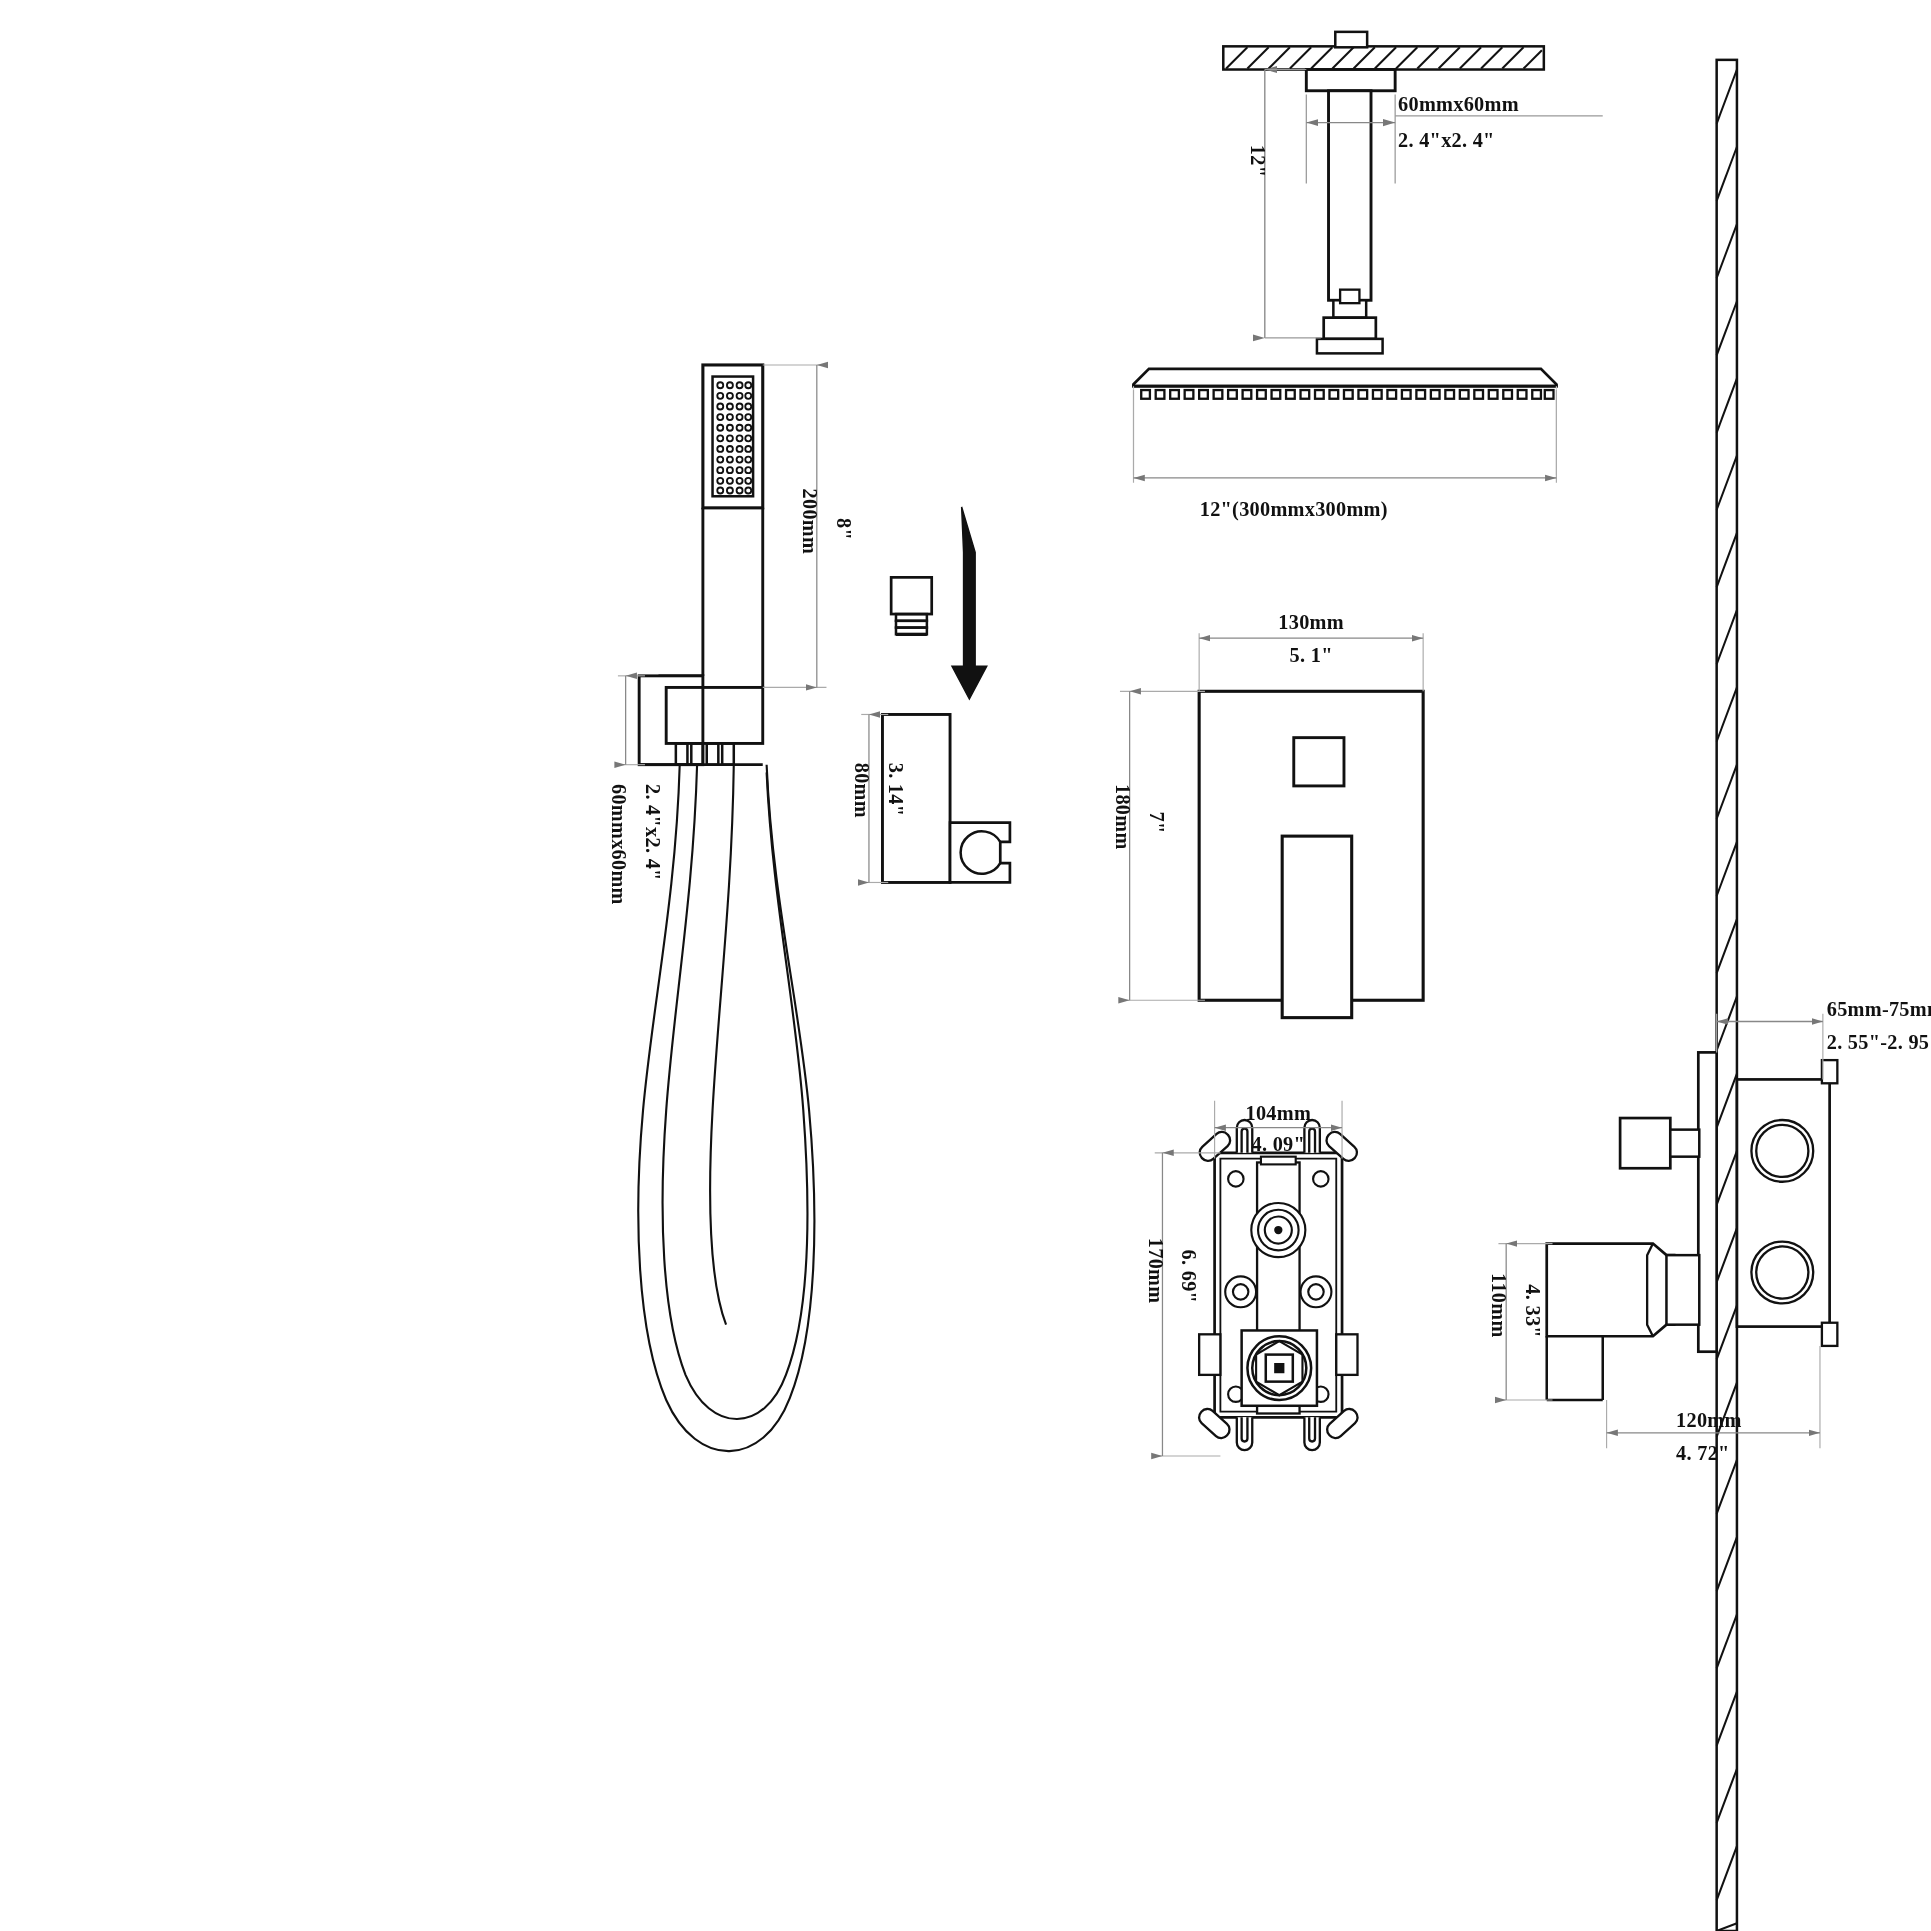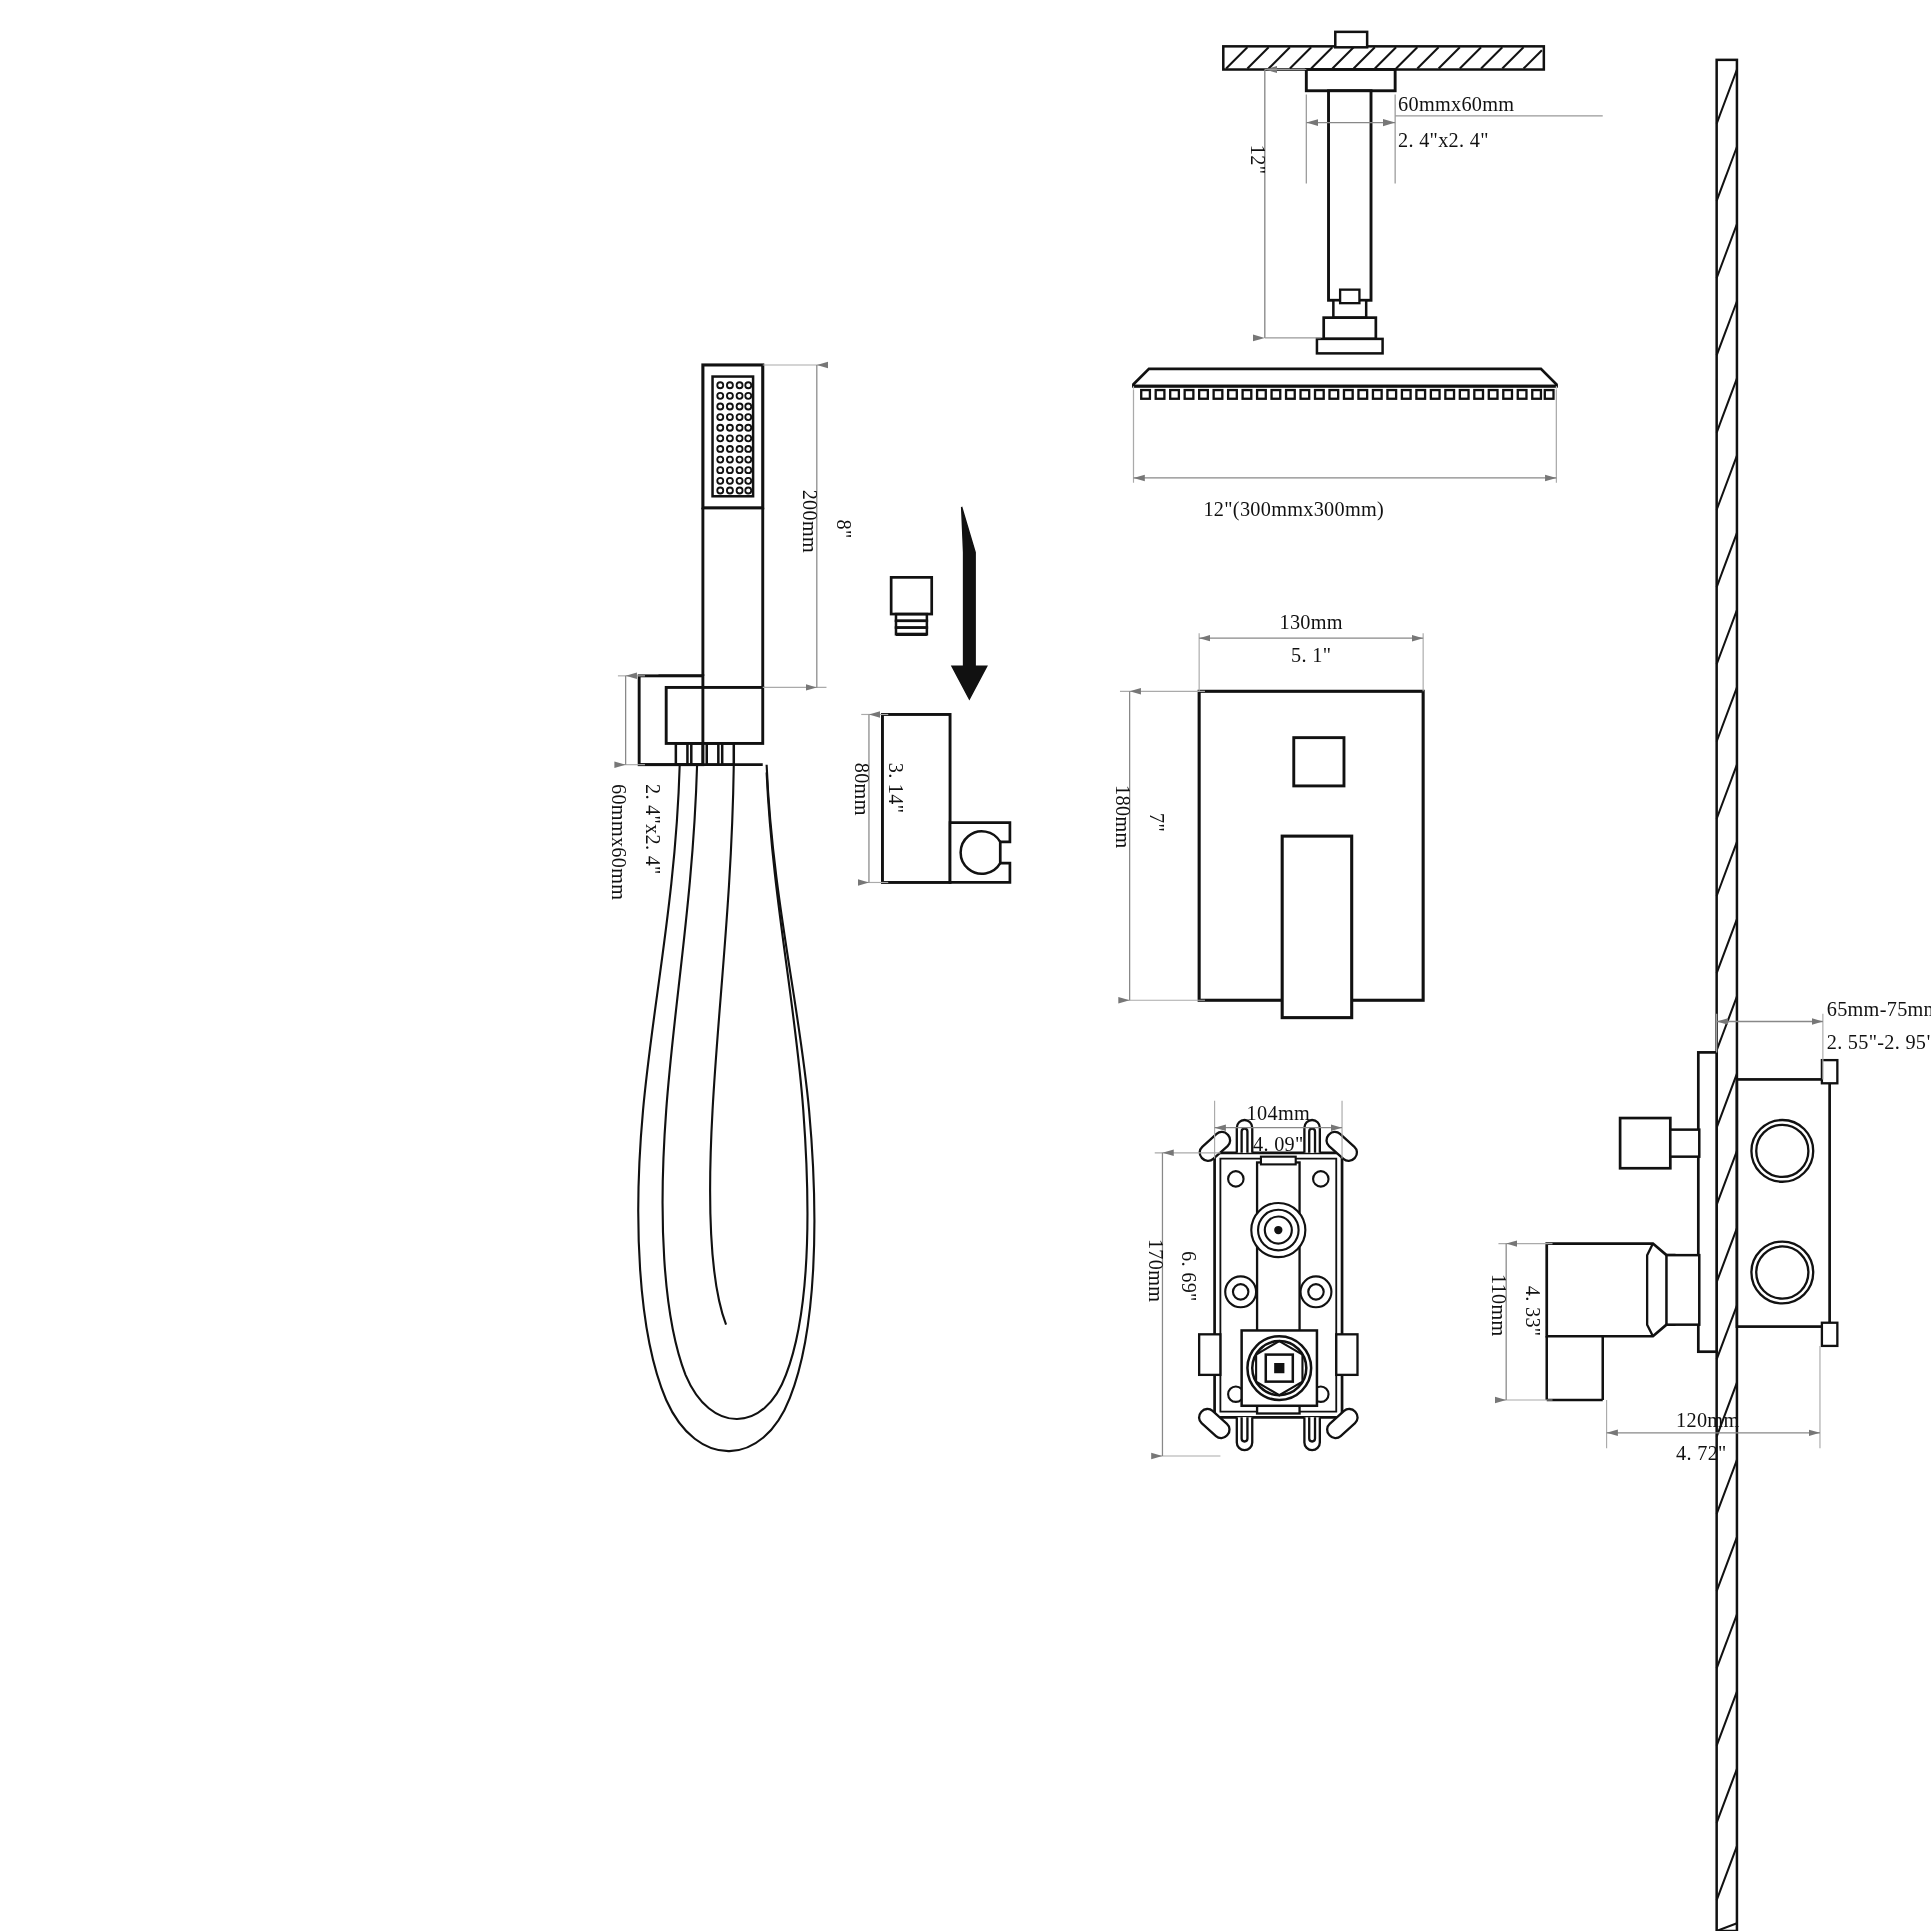--- a/index.html
+++ b/index.html
@@ -4,21 +4,21 @@
 <title>Shower System Technical Drawing</title>
 <style>
   html,body{margin:0;padding:0;background:#ffffff;}
   body{
     width:1931px;height:1931px;
     font-family:"Liberation Serif", serif;
     color:#1a1a1a;
     overflow:hidden;
     position:relative;
   }
-  #sheet{position:absolute;left:0;top:0;width:1733px;height:1931px;}
+  #sheet{position:absolute;left:0;top:0;width:1733px;height:1931px;font-weight:bold;}
   svg{display:block;}
   .lbl{
     font-family:"Liberation Serif", serif;
     font-size:21px;
     fill:#111111;
     letter-spacing:0.3px;
   }
   .vert{writing-mode:vertical-rl;}
 </style>
 </head>

